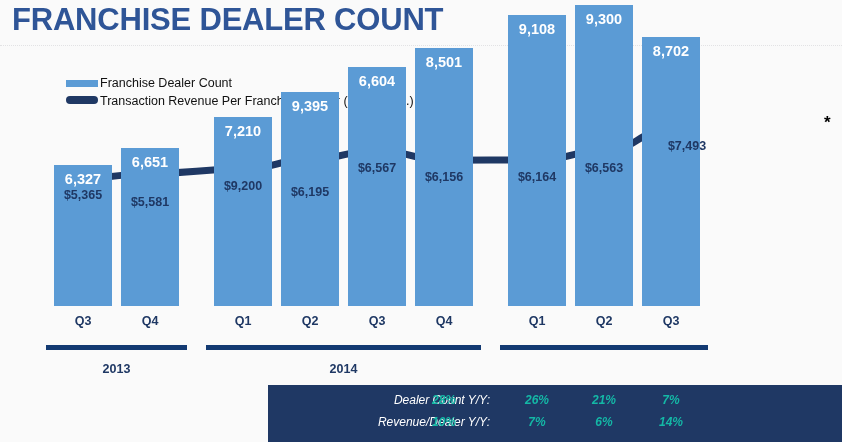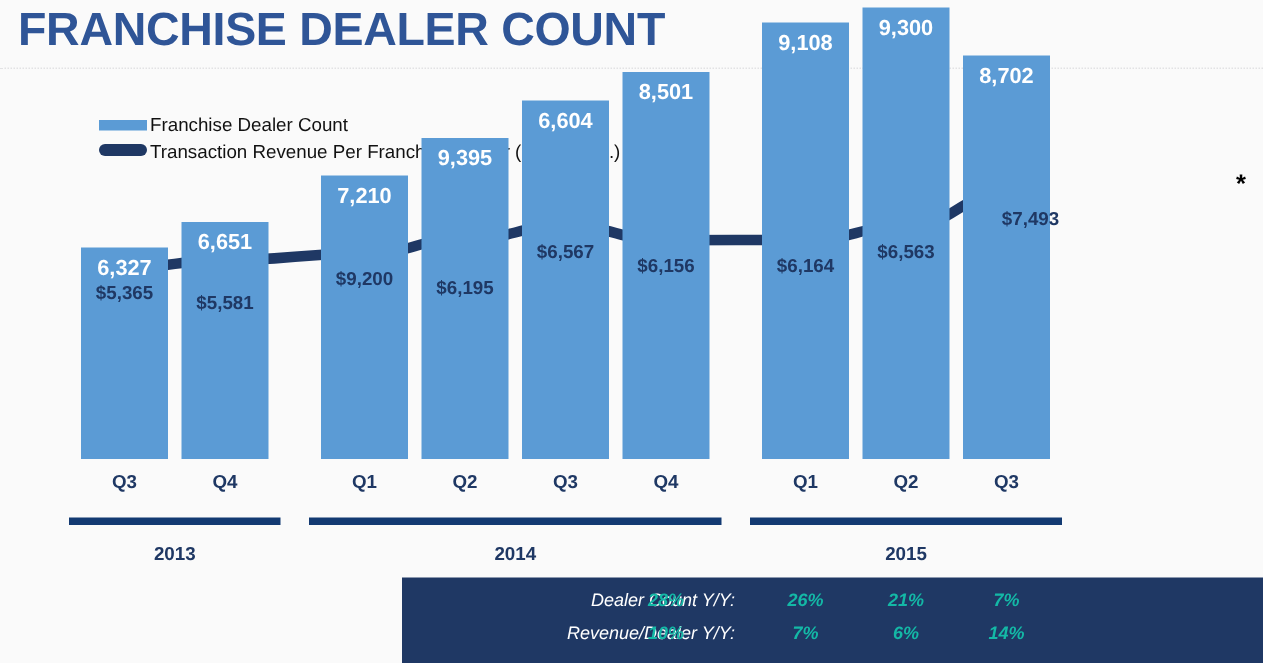--- a/index.html
+++ b/index.html
@@ -143,21 +143,20 @@
       <div class="qlabel" style="left: 569px; top: 314px; width: 70px;">Q2</div>
       <div class="bar" style="left: 642px; top: 37.183px; width: 58px; height: 268.817px; background: rgb(91, 155, 213);"></div>
       <div class="bar-count" style="left: 636px; top: 43.183px; width: 70px;">8,702</div>
       <div class="bar-rev" style="left: 634px; top: 139.373px; width: 74px; margin-left: 16px;">$7,493</div>
       <div class="qlabel" style="left: 636px; top: 314px; width: 70px;">Q3</div>
       <div class="year-rule" style="left: 46px; top: 345px; width: 141px;"></div>
       <div class="year-label" style="left: 46px; top: 362px; width: 141px;">2013</div>
       <div class="year-rule" style="left: 206px; top: 345px; width: 275px;"></div>
       <div class="year-label" style="left: 206px; top: 362px; width: 275px;">2014</div>
       <div class="year-rule" style="left: 500px; top: 345px; width: 208px;"></div>
-      <div class="year-label" style="left: 500px; top: 362px; width: 208px;">2015</div>
     </div>
 
   <div id="asterisk">*</div>
 
   <div id="yytable" style="background: rgb(31, 56, 100);">
       <div class="yy-row" style="top: 8px;">
         <div class="yy-label">Dealer Count Y/Y:</div>
         <div class="yy-val" style="left: 146px;">28%</div>
         <div class="yy-val" style="left: 239px;">26%</div>
         <div class="yy-val" style="left: 306px;">21%</div>

